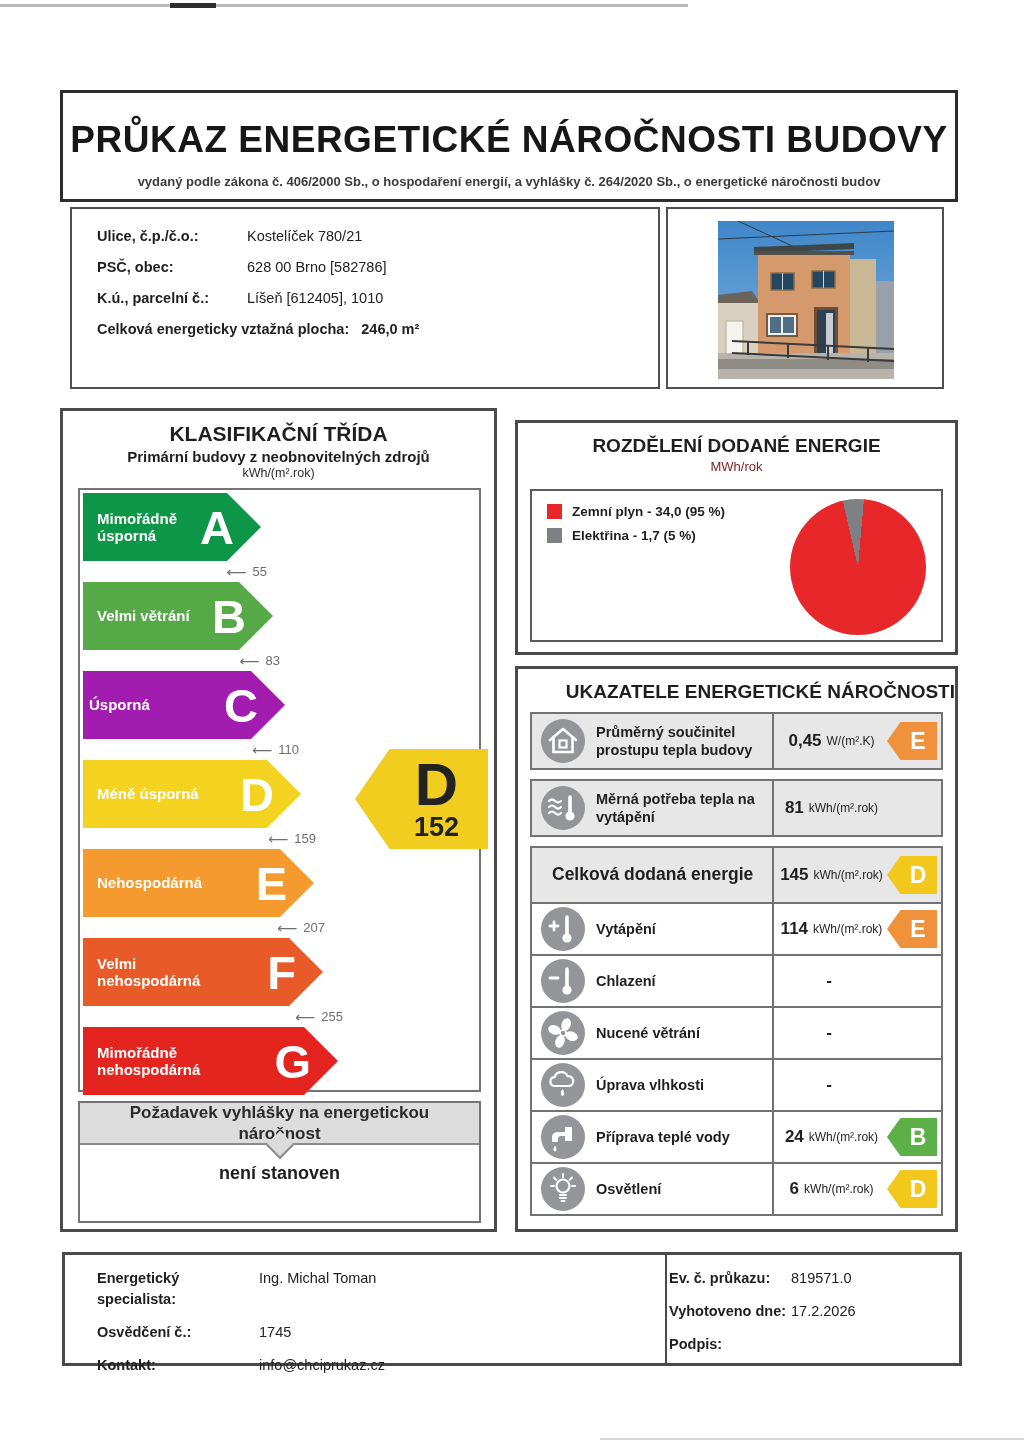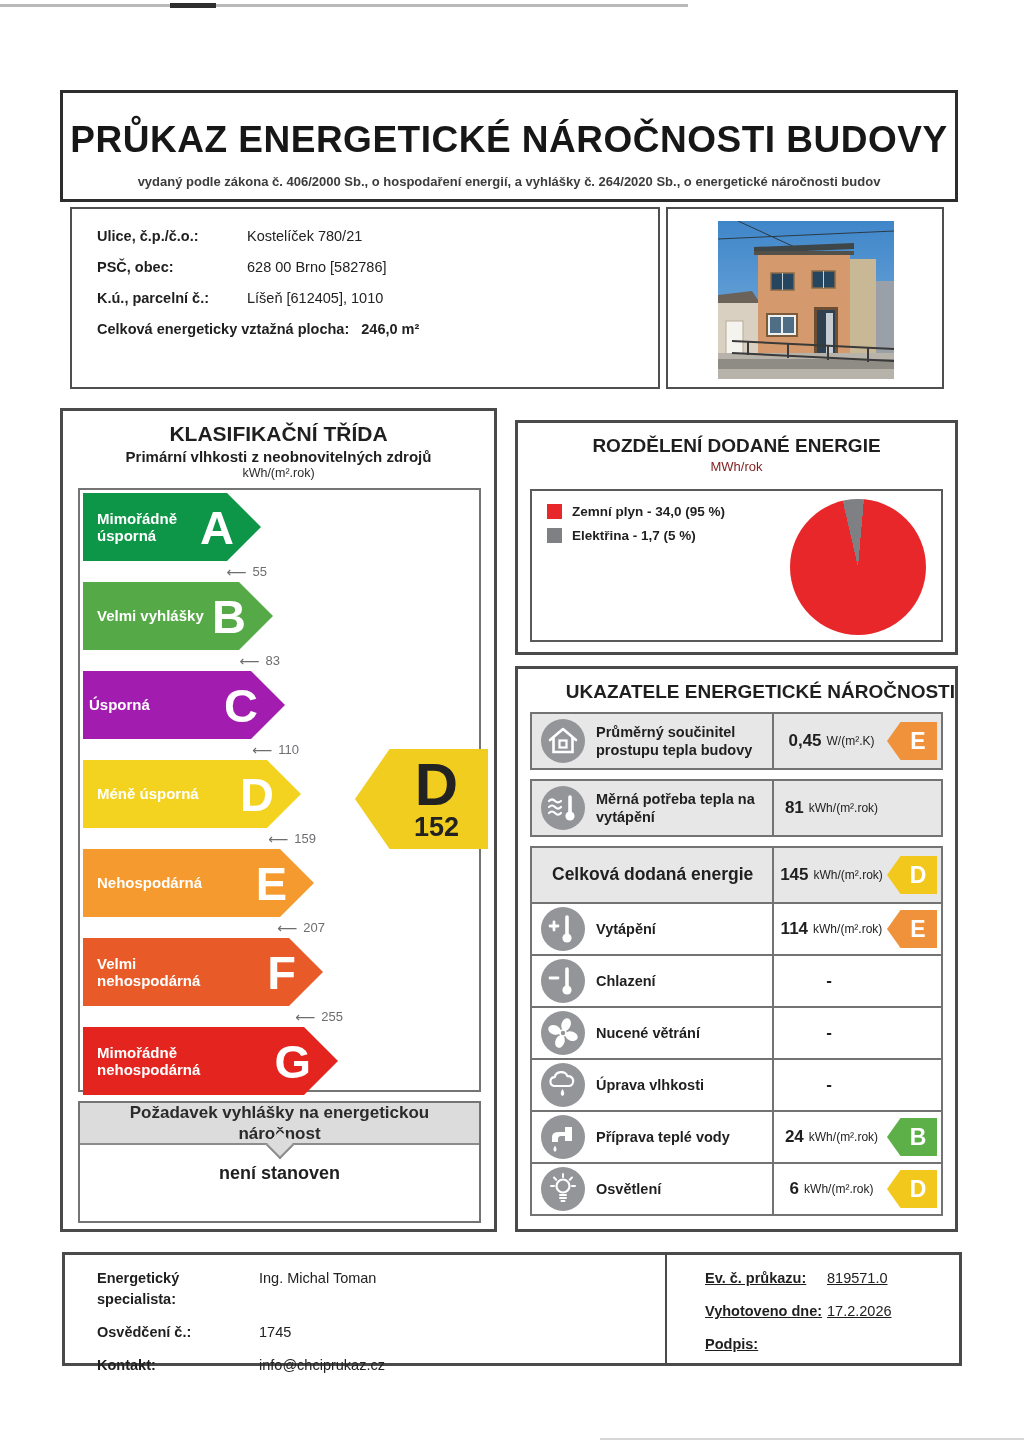--- a/index.html
+++ b/index.html
@@ -115,21 +115,21 @@
     width:50px; height:38px; clip-path:polygon(0 50%, 27% 0, 100% 0, 100% 100%, 27% 100%);
     display:flex; align-items:center; justify-content:center; padding-left:12px; }
   .badge span { color:#fff; font-size:23px; font-weight:bold; }
 
   
   .footer-box { position:absolute; left:62px; top:1252px; width:900px; height:114px;
     border:3px solid #4a4a4a; background:#fff; }
   .f-divider { position:absolute; left:600px; top:0; bottom:0; width:2px; background:#4a4a4a; }
   .f-col { position:absolute; top:13px; }
   .f-left { left:32px; }
-  .f-right { left:640px;text-decoration:underline; }
+  .f-right { left:604px; }
   .f-row { display:flex; margin-bottom:12px; font-size:14.5px; line-height:21px; }
   .f-left .fl { font-weight:bold; width:162px; flex:none; }
   .f-right .fl { font-weight:bold; width:122px; flex:none; }
   .fv { color:#222; }
 </style>
 </head>
 <body>
 
 <div class="scan-top-line"></div>
 <div class="scan-top-dark"></div>
@@ -203,34 +203,34 @@
     <line x1="14" y1="132" x2="176" y2="140" stroke="#3a3a3a" stroke-width="2"></line>
     <line x1="30" y1="120" x2="30" y2="134" stroke="#3a3a3a" stroke-width="2"></line>
     <line x1="70" y1="123" x2="70" y2="137" stroke="#3a3a3a" stroke-width="2"></line>
     <line x1="110" y1="125" x2="110" y2="139" stroke="#3a3a3a" stroke-width="2"></line>
     <line x1="150" y1="127" x2="150" y2="141" stroke="#3a3a3a" stroke-width="2"></line>
   </svg>
 </section>
 
 <section class="class-panel">
   <div class="cp-t1">KLASIFIKAČNÍ TŘÍDA</div>
-  <div class="cp-t2">Primární vlhkosti z neobnovitelných zdrojů</div>
+  <div class="cp-t2">Primární budovy z neobnovitelných zdrojů</div>
   <div class="cp-t3">kWh/(m².rok)</div>
 
   <div class="arrow-box">
     <div class="arrow c0" style="background: rgb(14, 150, 72);">
       <span class="lbl">Mimořádně úsporná</span>
       <span class="ltr">A</span>
     </div>
     <div class="th t0">
       <span class="th-arrow">⟵</span>
       <span>55</span>
     </div>
     <div class="arrow c1" style="background: rgb(85, 169, 70);">
-      <span class="lbl">Velmi vyhlášky</span>
+      <span class="lbl">Velmi větrání</span>
       <span class="ltr">B</span>
     </div>
     <div class="th t1">
       <span class="th-arrow">⟵</span>
       <span>83</span>
     </div>
     <div class="arrow c2" style="background: #a21caf; padding-left: 6px;">
       <span class="lbl">Úsporná</span>
       <span class="ltr">C</span>
     </div>

